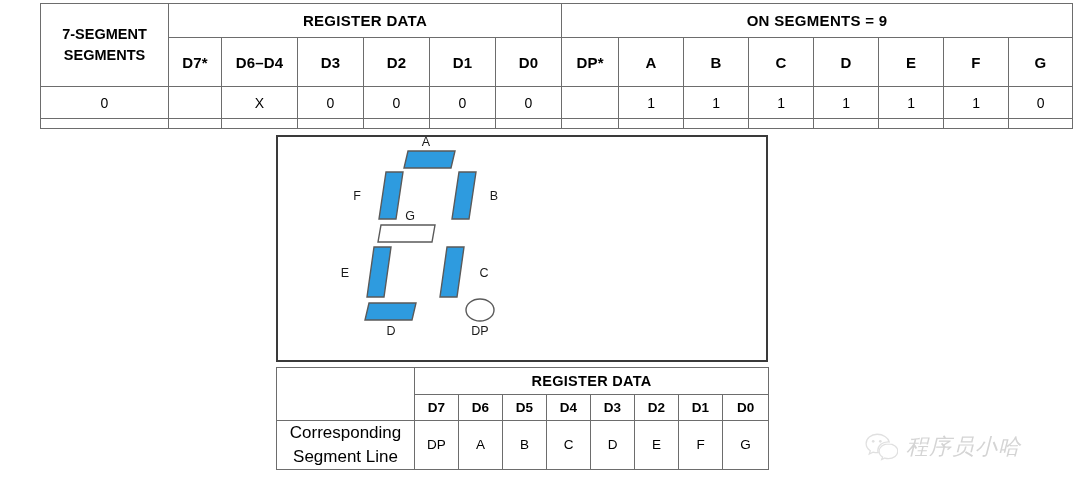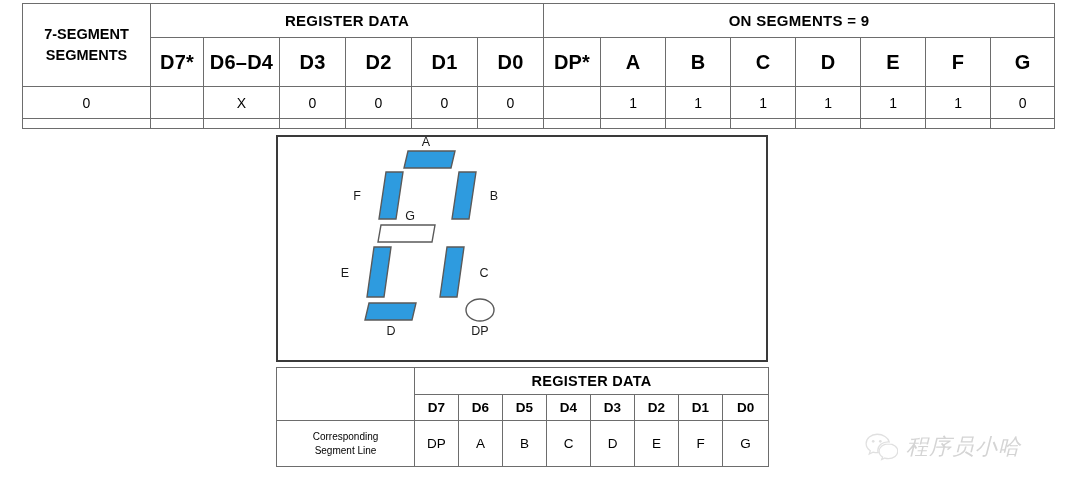--- a/index.html
+++ b/index.html
@@ -13,39 +13,39 @@
     background: #ffffff;
     font-family: "Liberation Sans", sans-serif;
     color: #000000;
     position: relative;
     overflow: hidden;
   }
 
   
   #top-table-wrap {
     position: absolute;
-    left: 22px;
+    left: 40px;
     top: 3px;
     width: 848px;
   }
   table.doc {
     border-collapse: collapse;
     table-layout: fixed;
     width: 100%;
   }
   table.doc td {
     border: 1px solid #6d6d6d;
     text-align: center;
     vertical-align: middle;
     padding: 0;
     background: #ffffff;
   }
   .hdr {
     font-weight: bold;
-    font-size: 20px;
+    font-size: 15px;
     letter-spacing: 0.2px;
   }
   .hdr-big {
     font-weight: bold;
     font-size: 15px;
     letter-spacing: 0.3px;
   }
   .val {
     font-size: 14px;
     font-weight: normal;
@@ -121,21 +121,21 @@
   }
   .b-hdr {
     font-weight: bold;
     font-size: 13.5px;
   }
   .b-val {
     font-size: 13.5px;
     font-weight: normal;
   }
   .b-left {
-    font-size: 10px;
+    font-size: 17px;
     font-weight: normal;
     line-height: 1.4;
     text-align: center;
   }
   .bh-group { height: 26px; }
   .bh-sub   { height: 25px; margin-left: 6px; }
   .bh-data  { height: 45px; }
 
   
   #watermark {

